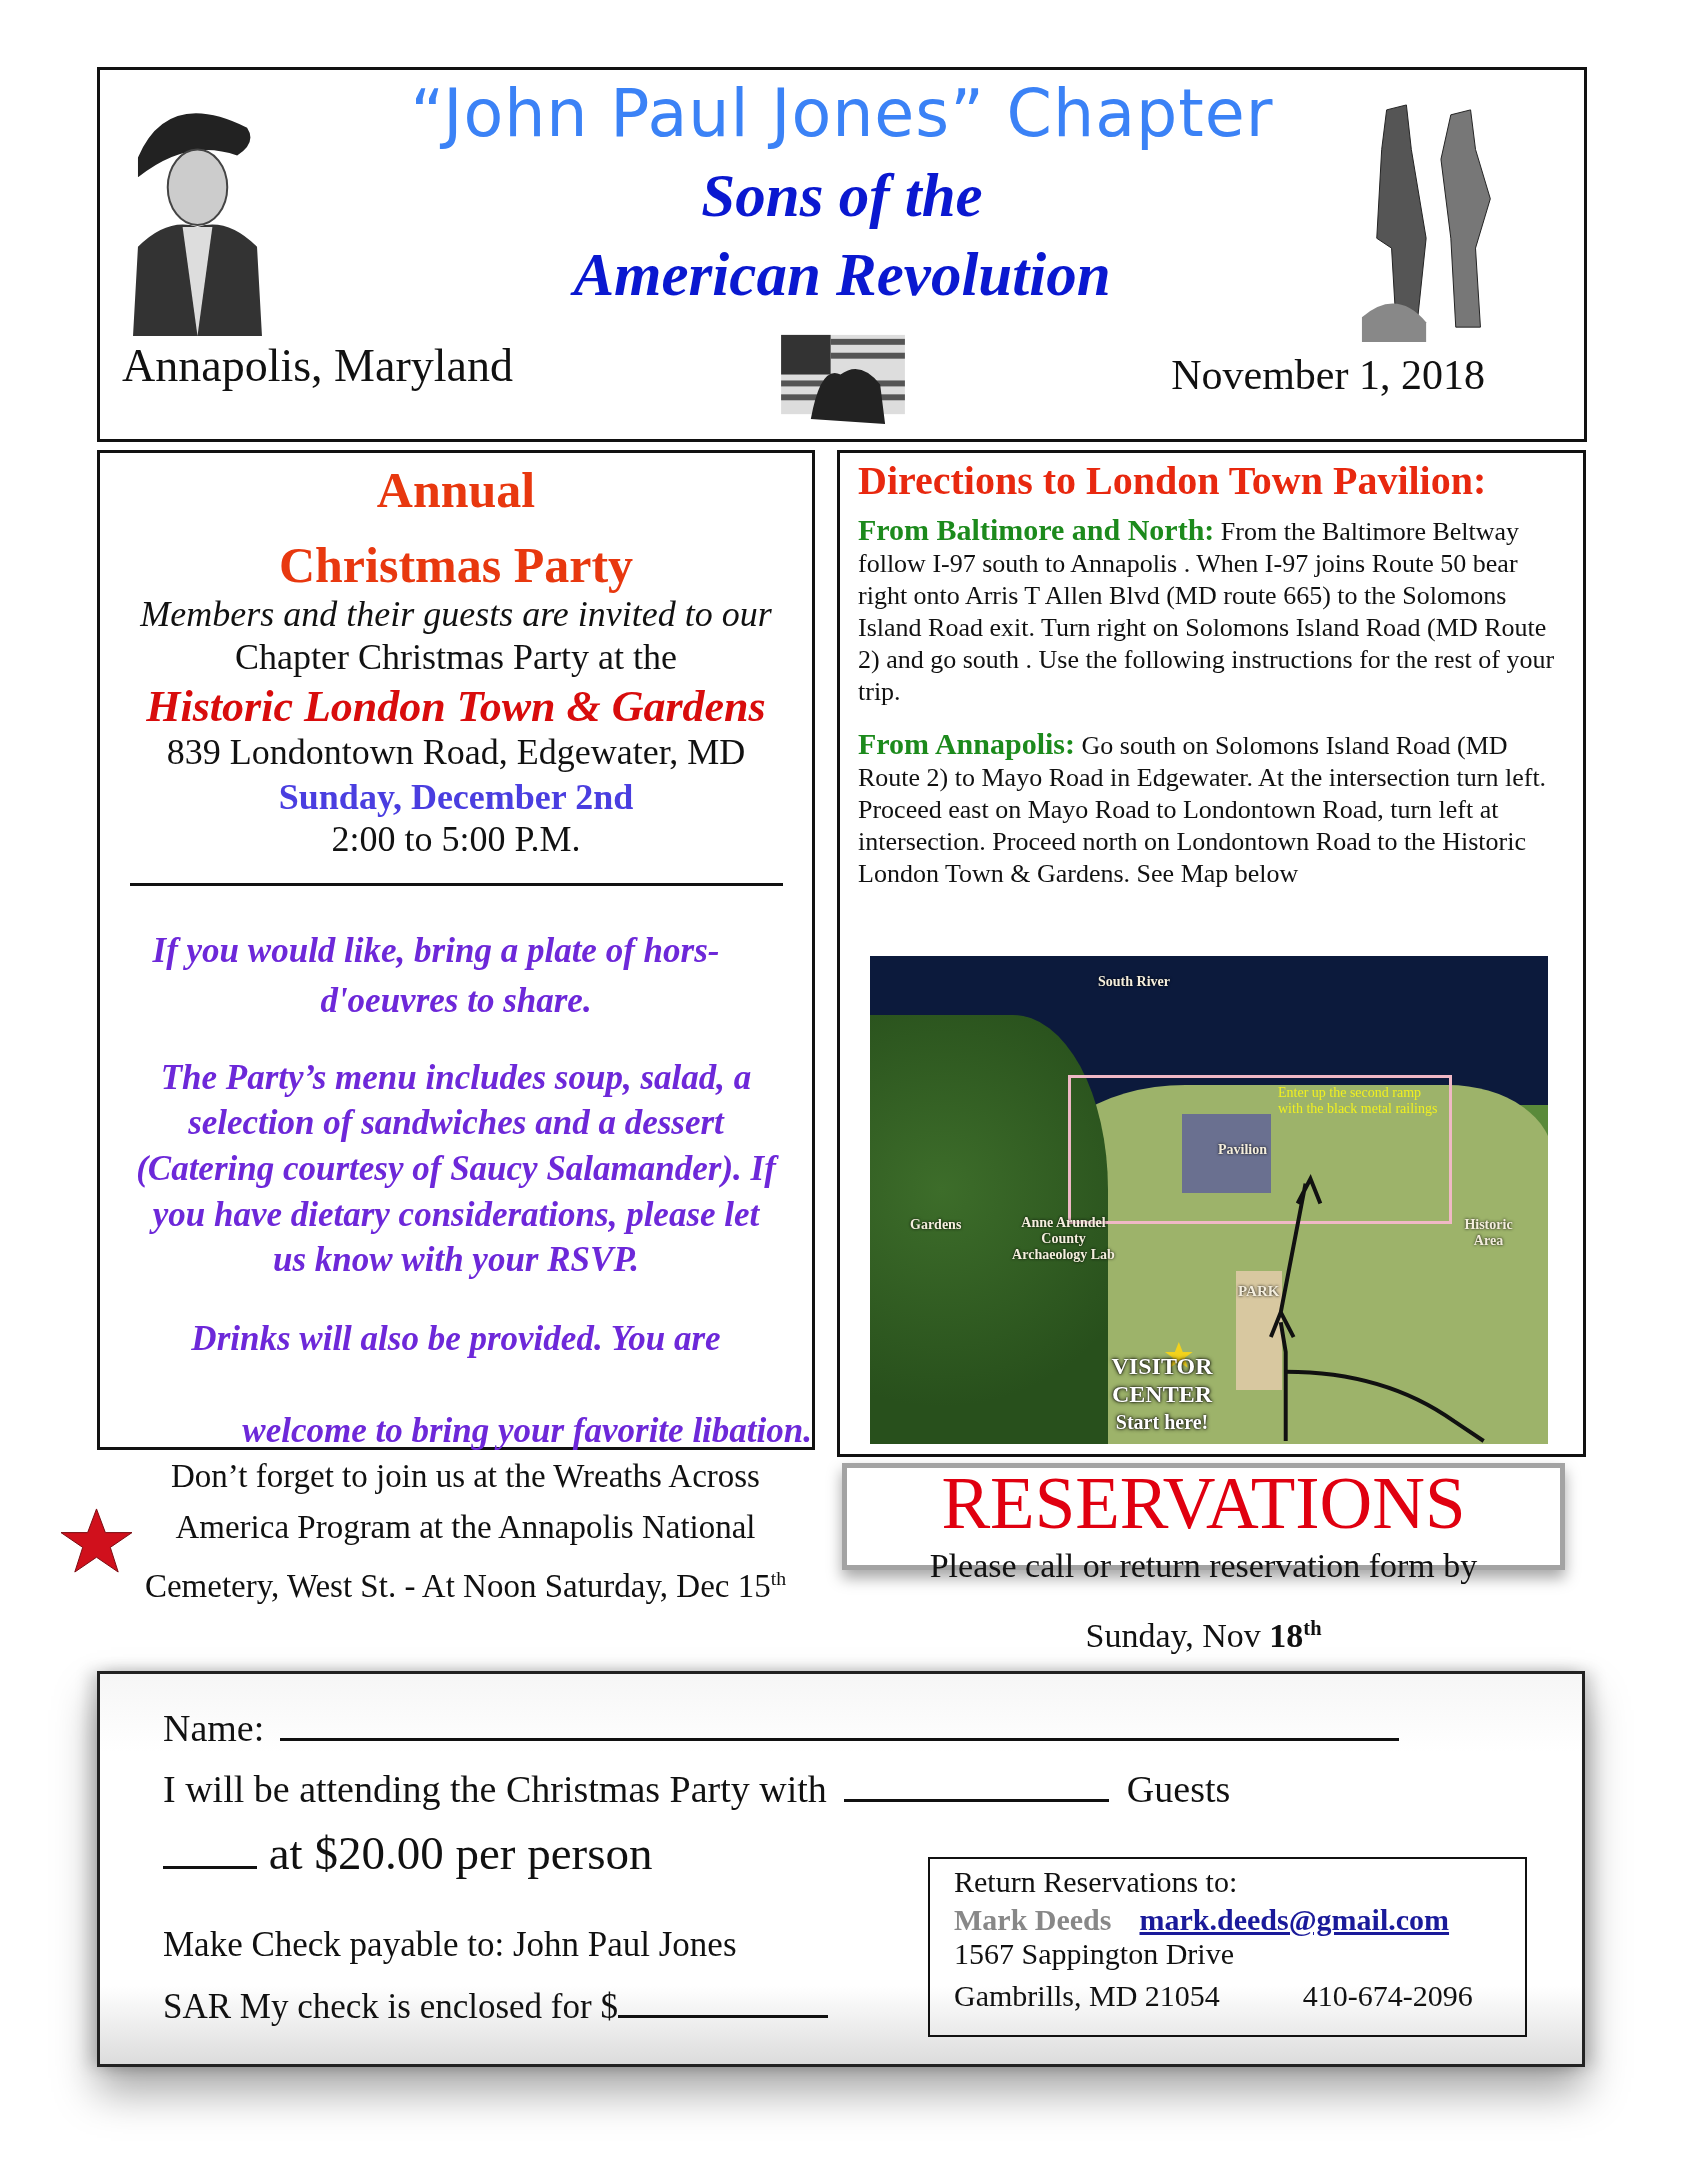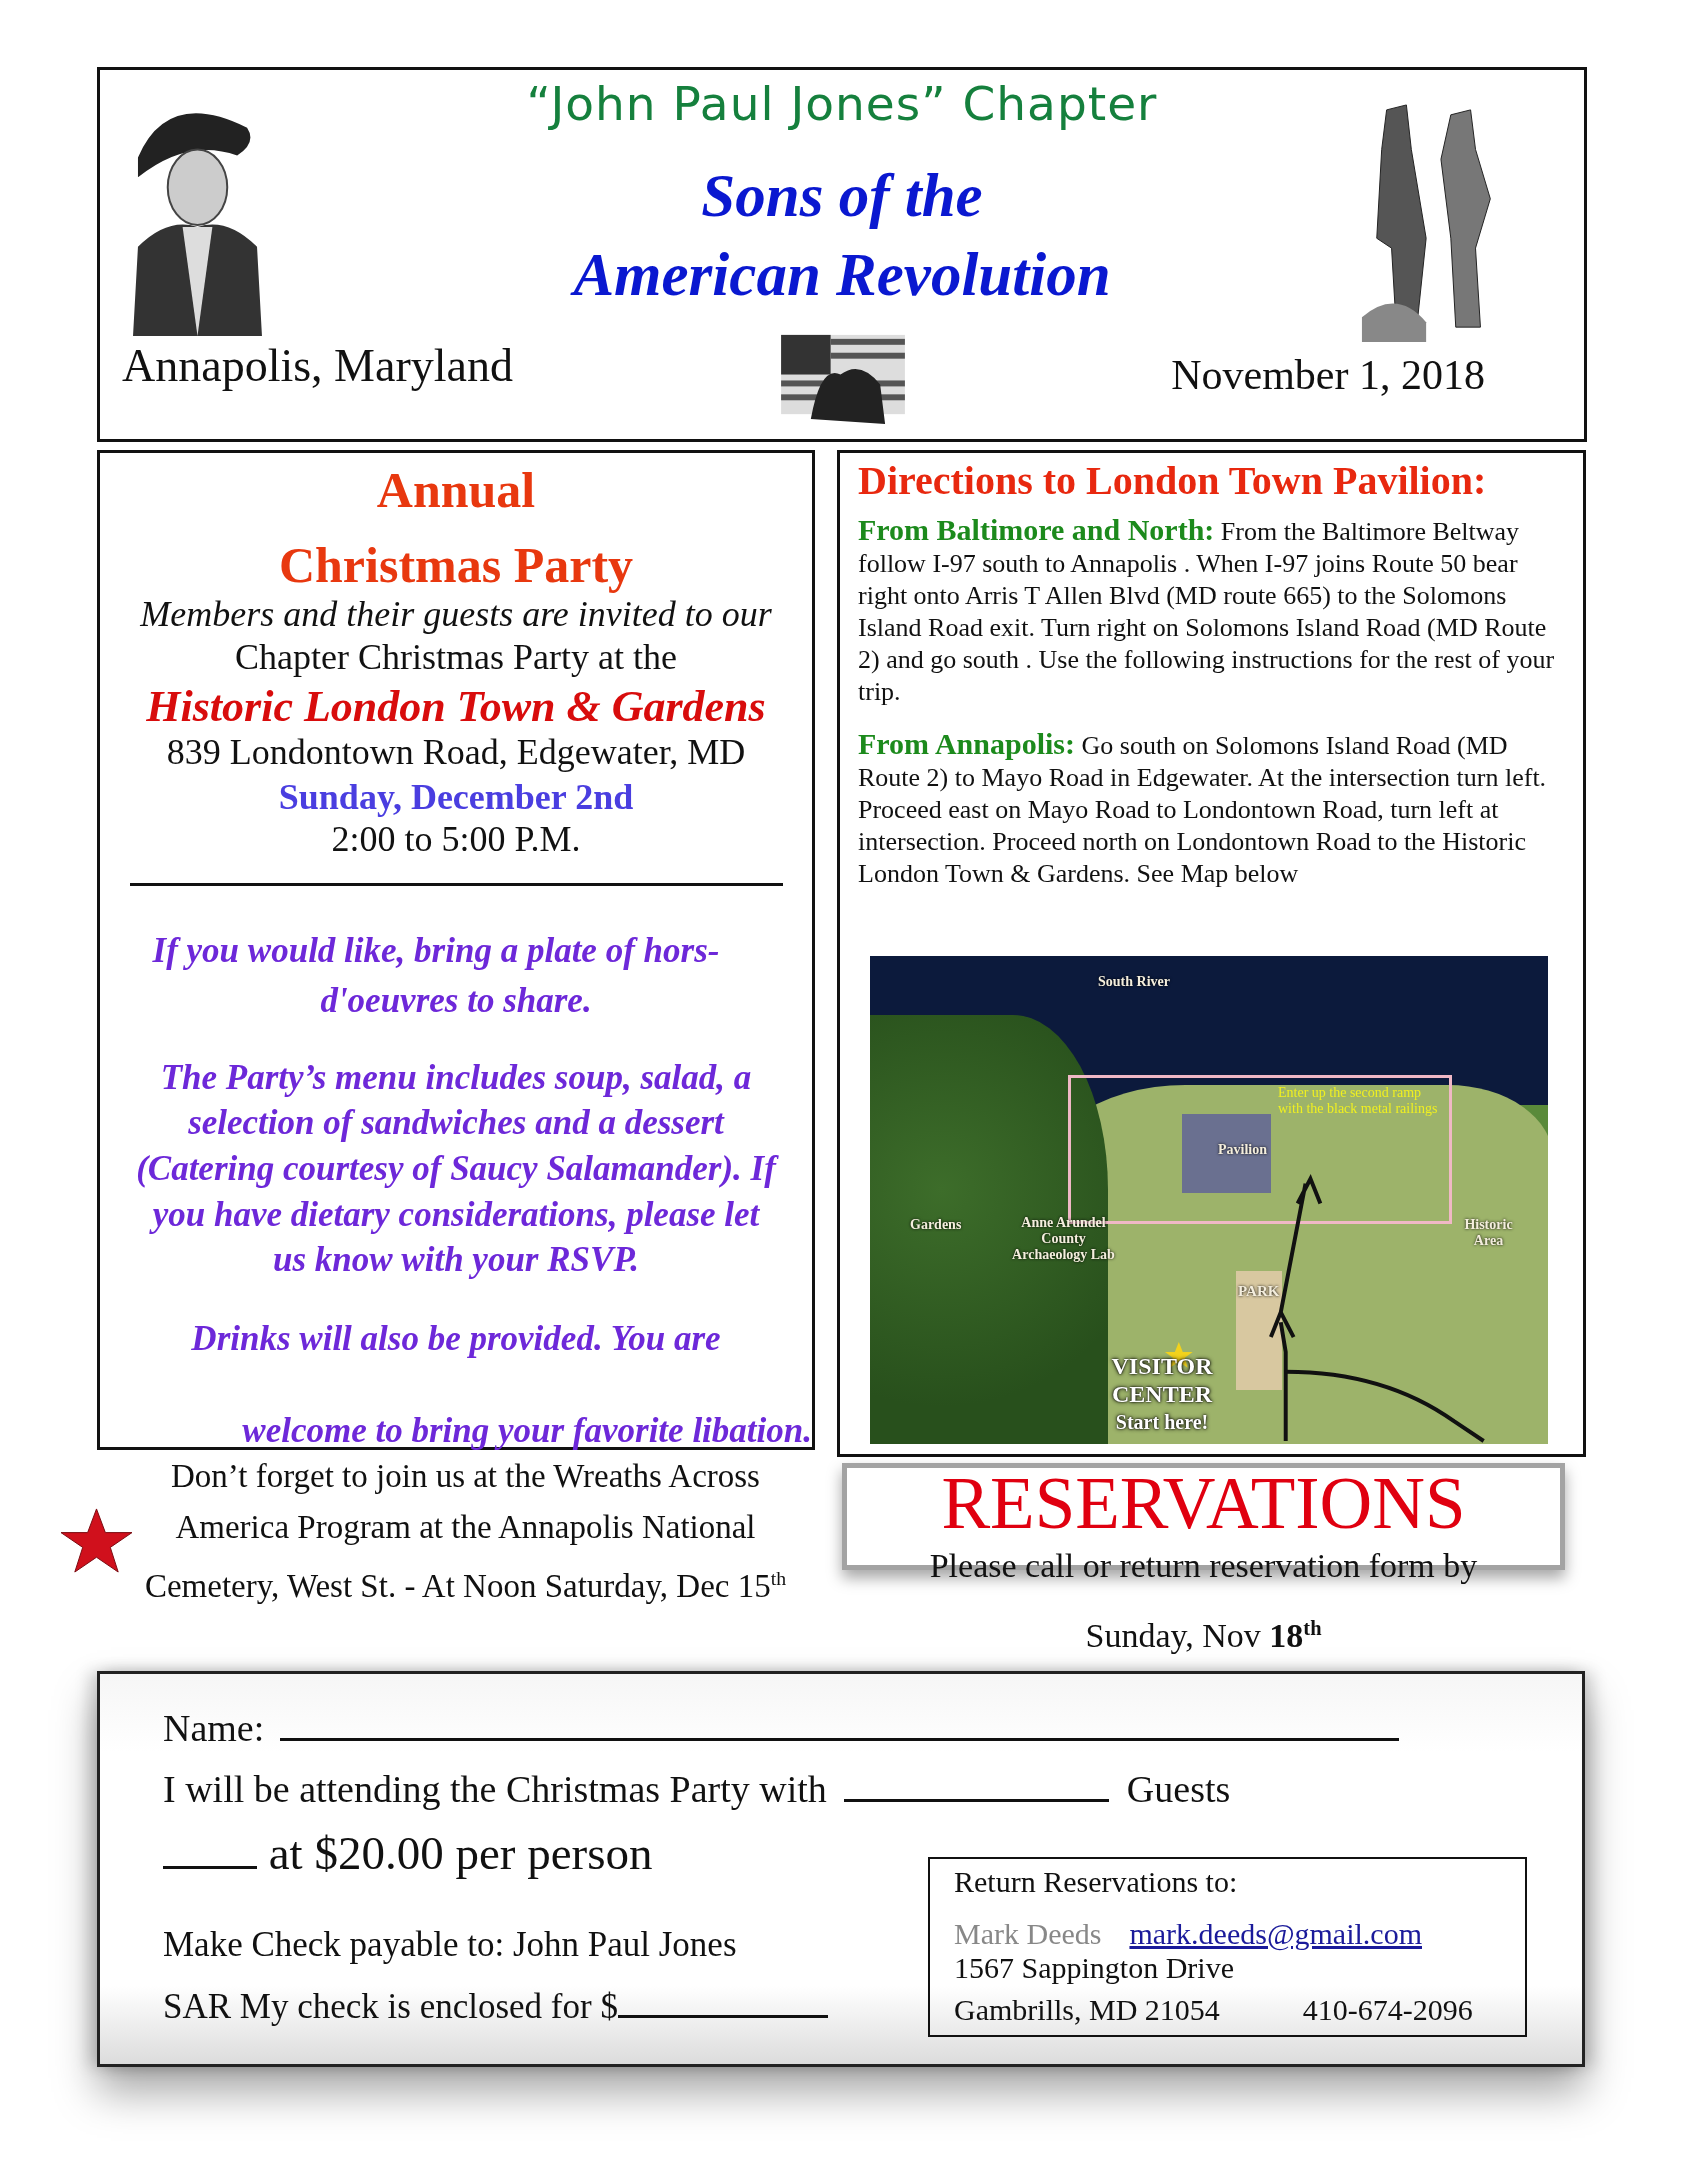--- a/index.html
+++ b/index.html
@@ -1,20 +1,20 @@
 <!DOCTYPE html>
 <html><head>
 <meta charset="utf-8">
 <style>
   html,body{margin:0;padding:0;background:#fff;}
   body{width:1683px;height:2178px;position:relative;overflow:hidden;font-family:"Liberation Serif","DejaVu Serif",serif;color:#111;}
   .box{position:absolute;border:3px solid #111;box-sizing:border-box;background:#fff;}
   
   #hdr{left:97px;top:67px;width:1490px;height:375px;}
-  .title-main{position:absolute;left:0;width:100%;top:6px;text-align:center;font-family:"DejaVu Sans","Liberation Sans",sans-serif;font-size:47px;color:#15803d;letter-spacing:1px;}
+  .title-main{position:absolute;left:0;width:100%;top:6px;text-align:center;font-family:"DejaVu Sans","Liberation Sans",sans-serif;font-size:65px;color:#3b82f6;letter-spacing:1px;}
   .title-sub{position:absolute;left:0;width:100%;text-align:center;font-style:italic;font-weight:bold;color:#0a18d0;font-size:61px;}
   #sub1{top:91px;}
   #sub2{top:170px;}
   .hdr-place{position:absolute;left:22px;top:269px;font-size:46px;}
   .hdr-date{position:absolute;right:99px;top:281px;font-size:42px;}
   .portrait{position:absolute;left:28px;top:18px;width:137px;height:248px;}
   .soldiers{position:absolute;right:69px;top:20px;width:158px;height:257px;}
   .flag{position:absolute;left:671px;top:255px;width:144px;height:104px;}
   
   #left{left:97px;top:450px;width:718px;height:1000px;}
@@ -173,18 +173,18 @@
     <span class="blank" style="width:94px;height:28px;"></span>
     <span>at $20.00 per person</span>
   </div>
   <div class="f-line" style="top:251px;font-size:35px;">Make Check payable to: John Paul Jones</div>
   <div class="f-line" style="top:313px;font-size:35px;">
     <span>SAR My check is enclosed for $</span><span class="blank" style="width:210px;height:28px;"></span>
   </div>
 
   <div class="ret">
     <div>Return Reservations to:</div>
-    <div style="margin-top:14px;"><span class="gray">Mark Deeds</span><a class="email">mark.deeds@gmail.com</a></div>
+    <div style="margin-top:0;font-weight:bold;"><span class="gray">Mark Deeds</span><a class="email">mark.deeds@gmail.com</a></div>
     <div style="margin-top:-4px;">1567 Sappington Drive</div>
     <div style="margin-top:4px;"><span>Gambrills, MD 21054</span><span style="margin-left:83px;">410-674-2096</span></div>
   </div>
 </div>
 
 
 </body></html>

